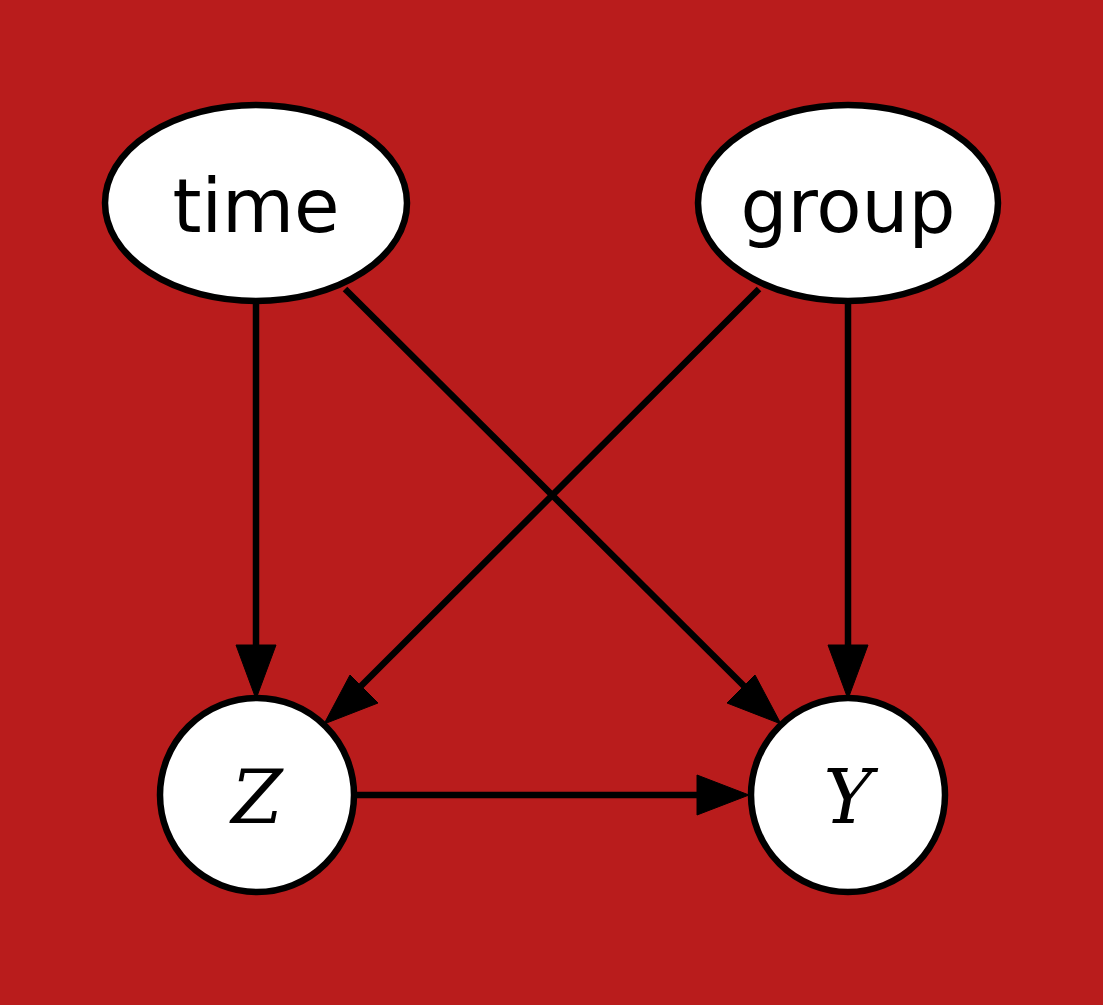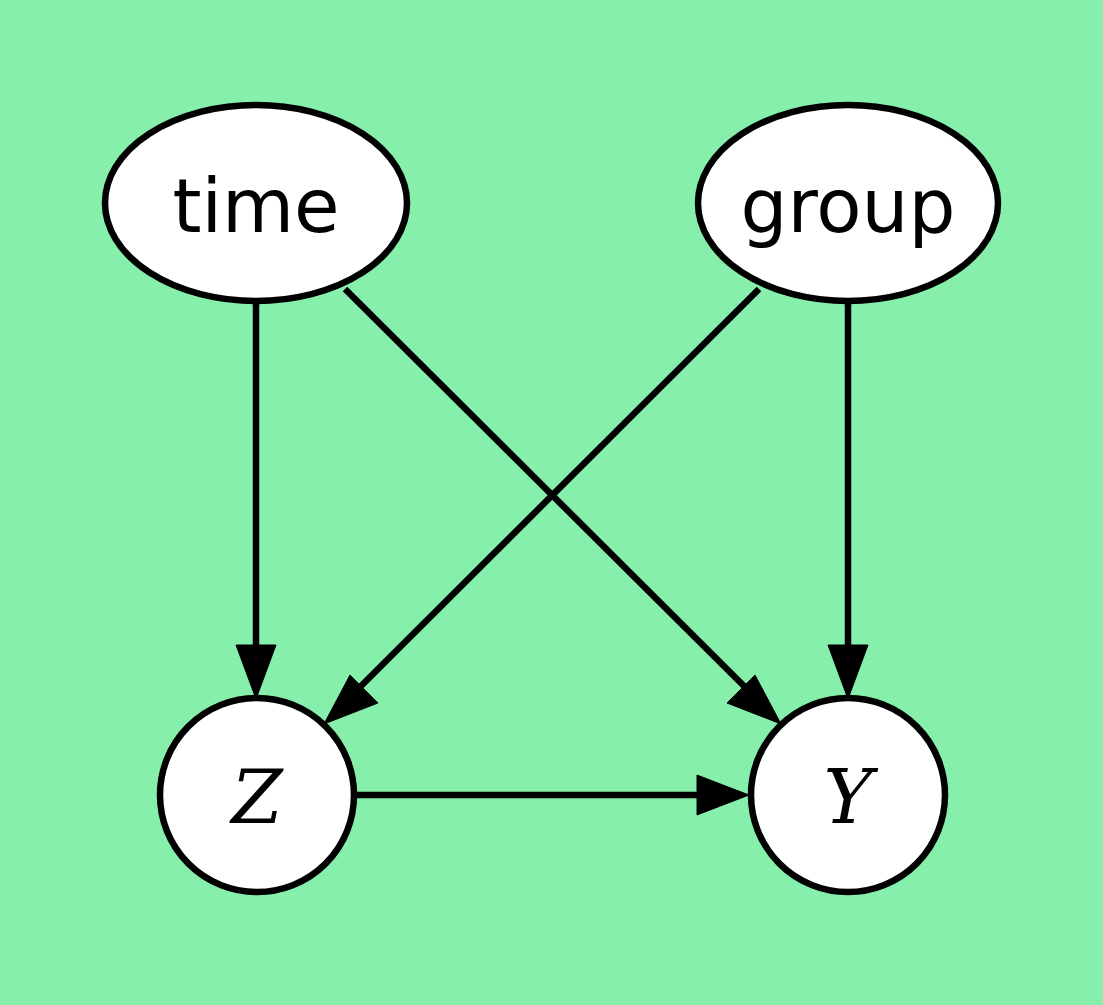--- a/index.html
+++ b/index.html
@@ -11,21 +11,21 @@
   body {
     width: 1103px;
     height: 1005px;
     overflow: hidden;
     font-family: "Liberation Sans", sans-serif;
   }
   #dag-canvas {
     position: relative;
     width: 1103px;
     height: 1005px;
-    background: #86efac;
+    background: #b91c1c;
   }
   svg#dag-svg {
     display: block;
     width: 1103px;
     height: 1005px;
   }
   .node-shape {
     fill: #ffffff;
     stroke: #000000;
     stroke-width: 6.5;

